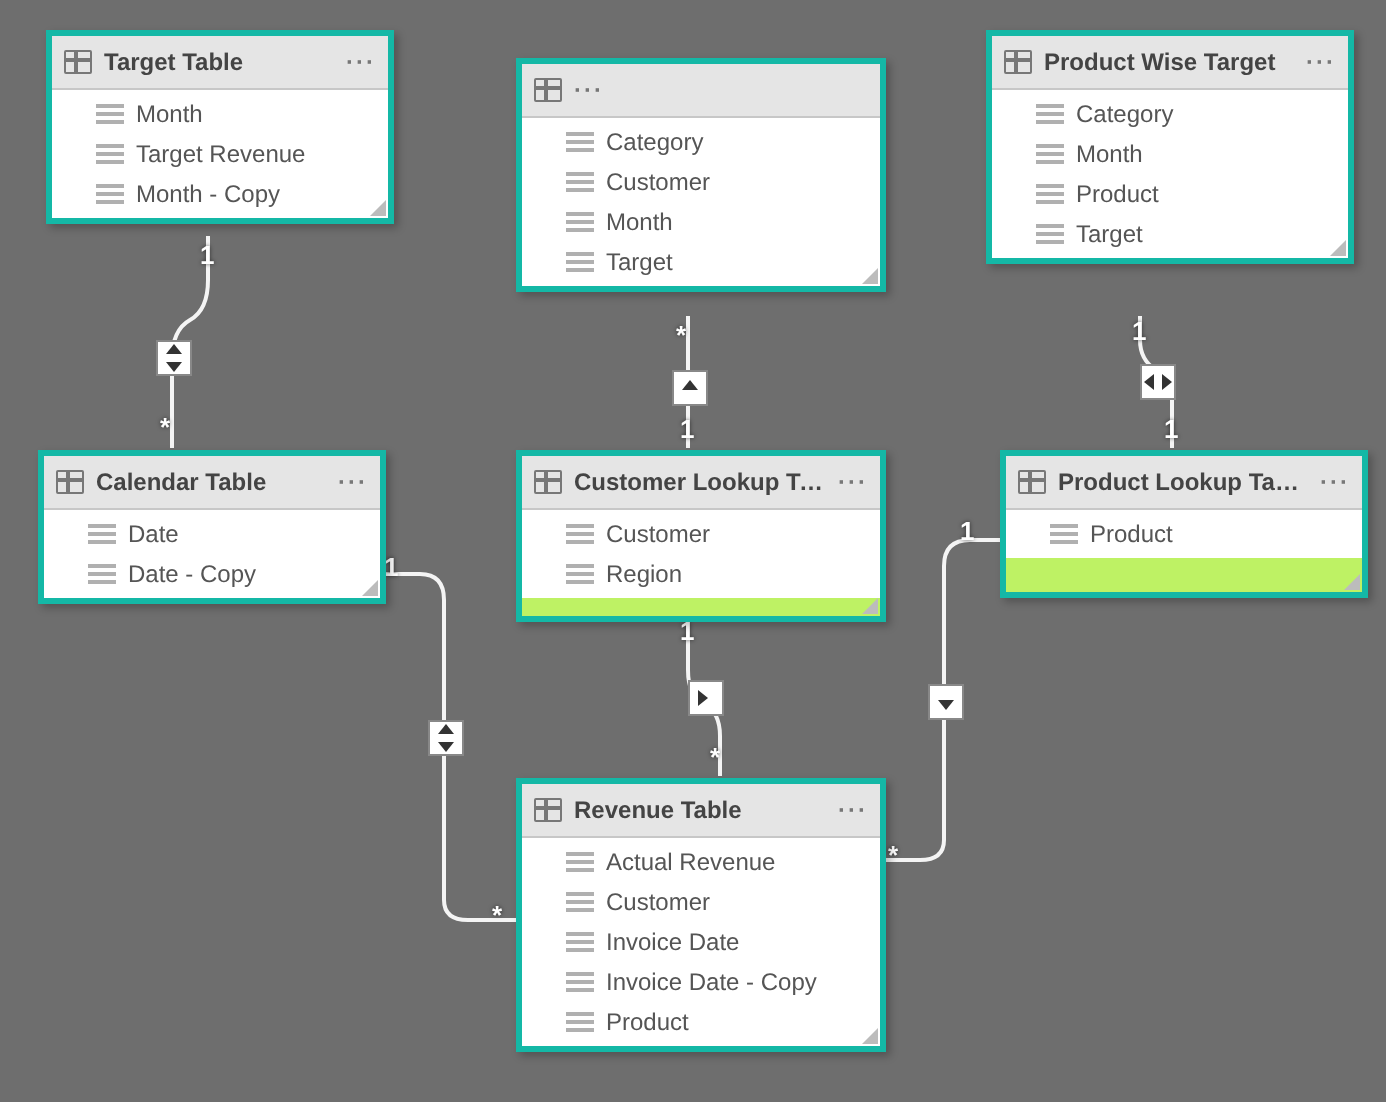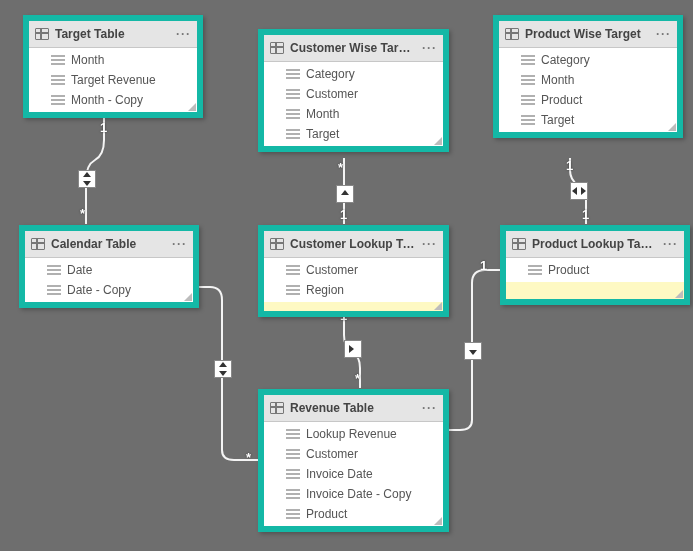--- a/index.html
+++ b/index.html
@@ -1,17 +1,17 @@
 <!DOCTYPE html>
 <html><head>
 <meta charset="utf-8">
 <style>
   html,body{margin:0;padding:0;width:693px;height:551px;font-family:"Segoe UI",Arial,sans-serif;font-size:12px;color:#333;background:#6e6e6e;overflow:hidden}
   .canvas{position:relative;width:693px;height:551px}
-  .table-card{position:absolute;background:#fef9c3;border:6px solid #14b8a6;box-shadow:2px 2px 4px rgba(0,0,0,.25)}
+  .table-card{position:absolute;background:#bef264;border:3px solid #14b8a6;box-shadow:2px 2px 4px rgba(0,0,0,.25)}
   .thead{display:flex;align-items:center;gap:6px;background:#e5e5e5;border-bottom:1px solid #c7c7c7;padding:4px 6px;height:18px}
   .thead .title{flex:1;font-weight:600;color:#444;white-space:nowrap;overflow:hidden;text-overflow:ellipsis}
   .thead .more{color:#777;letter-spacing:1px;font-weight:700;cursor:pointer}
   .fields{padding:2px 16px;background:#fff}
   .field{display:flex;align-items:center;gap:6px;padding:3px 6px}
   .field .ficon{width:14px;height:10px;display:flex;flex-direction:column;justify-content:space-between}
   .field .ficon span{display:block;height:2px;background:#b0b0b0}
   .field .fname{color:#555}
   .tbl-icon{width:14px;height:12px;position:relative;border:1.5px solid #777;box-sizing:border-box;border-radius:1px}
   .tbl-icon::before{content:"";position:absolute;left:0;right:0;top:3px;height:1.5px;background:#777}
@@ -96,21 +96,20 @@
           </span>
           <span class="fname">Month - Copy</span>
         </div>
   </div>
   <span class="resize"></span>
 </div>
 
 <div class="table-card" style="left:258px;top:29px;width:179px">
   <div class="thead">
     <span class="tbl-icon"></span>
-    <span class="title">Customer Wise Target</span>
     <span class="more">···</span>
   </div>
   <div class="fields">
     <div class="field">
           <span class="ficon">
             <span></span>
             <span></span>
             <span></span>
           </span>
           <span class="fname">Category</span>
@@ -265,21 +264,21 @@
     <span class="title">Revenue Table</span>
     <span class="more">···</span>
   </div>
   <div class="fields">
     <div class="field">
           <span class="ficon">
             <span></span>
             <span></span>
             <span></span>
           </span>
-          <span class="fname">Lookup Revenue</span>
+          <span class="fname">Actual Revenue</span>
         </div>
     <div class="field">
           <span class="ficon">
             <span></span>
             <span></span>
             <span></span>
           </span>
           <span class="fname">Customer</span>
         </div>
     <div class="field">

